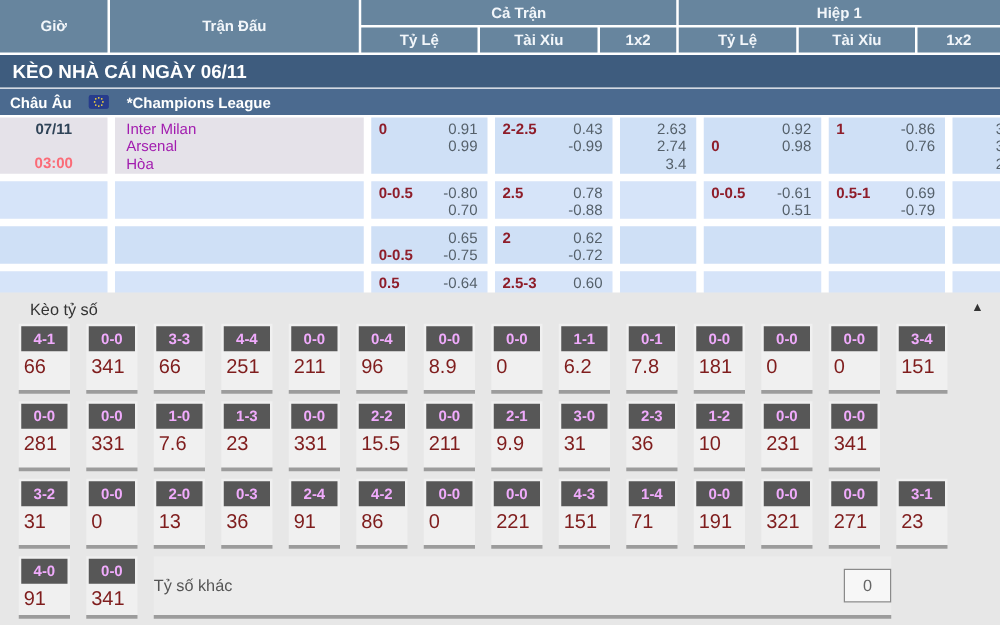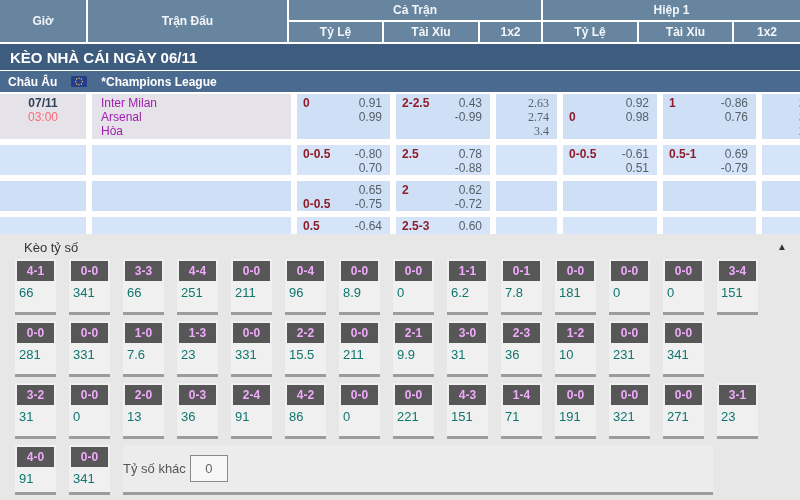--- a/index.html
+++ b/index.html
@@ -24,41 +24,41 @@
   .flag { width:16px; height:11px; border-radius:2px; background:#273c8c; display:inline-block; }
 
   
   .ogrid { margin-top:2px; display:grid; grid-template-columns:86px 199px 93px 94px 61px 94px 93px 66px;
            grid-template-rows:45px 30px 30px 27px; gap:6px; background:#fff; width:800px; }
   .ocell { background:#cfe0f6; overflow:hidden; padding-top:2px; }
   .ocell.alt { background:#d6e4f9; }
   .ocell.hl  { background:#e5e2e9; }
   .tcell { text-align:center; font-size:12px; line-height:14px; }
   .tdate { color:#2f4357; font-weight:bold; display:block; }
-  .ttime { color:#fb6b77; font-weight:normal; display:block; }
+  .ttime { color:#fb6b77; font-weight:bold; display:block;margin-top:13px; }
   .teams { padding-left:9px; font-size:12px; line-height:14px; color:#a21caf; }
   .teams span { display:block; }
   .oline { display:flex; justify-content:space-between; font-size:12px; line-height:14px;
            padding:0 8px 0 6px; }
   .hdp { color:#8e1d2a; font-weight:bold; white-space:nowrap; }
   .val { color:#55606a; margin-left:auto; }
-  .x2line { text-align:right; font-size:12px; line-height:14px; color:#55606a; padding-right:8px;font-family:Liberation Serif, serif; }
+  .x2line { text-align:right; font-size:12px; line-height:14px; color:#55606a; padding-right:8px; }
 
   
   .section { position:absolute; left:0; top:234px; width:800px; height:266px; background:#e7e7e7; }
   .sec-head { position:relative; height:25px; padding:6px 24px 0; font-size:13px; color:#333; }
   .arrow { position:absolute; right:13px; top:7px; font-size:10px; color:#333; cursor:pointer; }
   .srow { display:flex; gap:13px; padding-left:15px; margin-bottom:6px; }
   .sbox { width:41px; height:56px; background:#f0f0f0; border-bottom:3px solid #9c9c9c; cursor:pointer; }
   .last .sbox { height:50px; }
   .chip { margin:2px 2px 0; height:20px; background:#575757; color:#f0abfc; font-size:12px;
           font-weight:bold; display:flex; align-items:center; justify-content:center; }
-  .sval { padding:4px 0 0 4px; font-size:13px; color:#0f766e; }
+  .sval { padding:4px 0 0 4px; font-size:16px; color:#7f1d1d; }
   .widebox { width:590px; height:50px; background:#ececec; border-bottom:3px solid #9c9c9c;
-             display:flex; align-items:center; justify-content:flex-start; gap:4px; }
+             display:flex; align-items:center; justify-content:space-between; gap:4px; }
   .other-label { font-size:13px; color:#555; }
   .other-input { width:38px; height:27px; border:1px solid #8a8a8a; background:#f7f7f7;
                  text-align:center; font-size:13px; color:#666; font-family:"Liberation Sans",sans-serif; }
 </style>
 </head>
 <body>
 
 <div class="wrap">
 
   <div class="hgrid">

